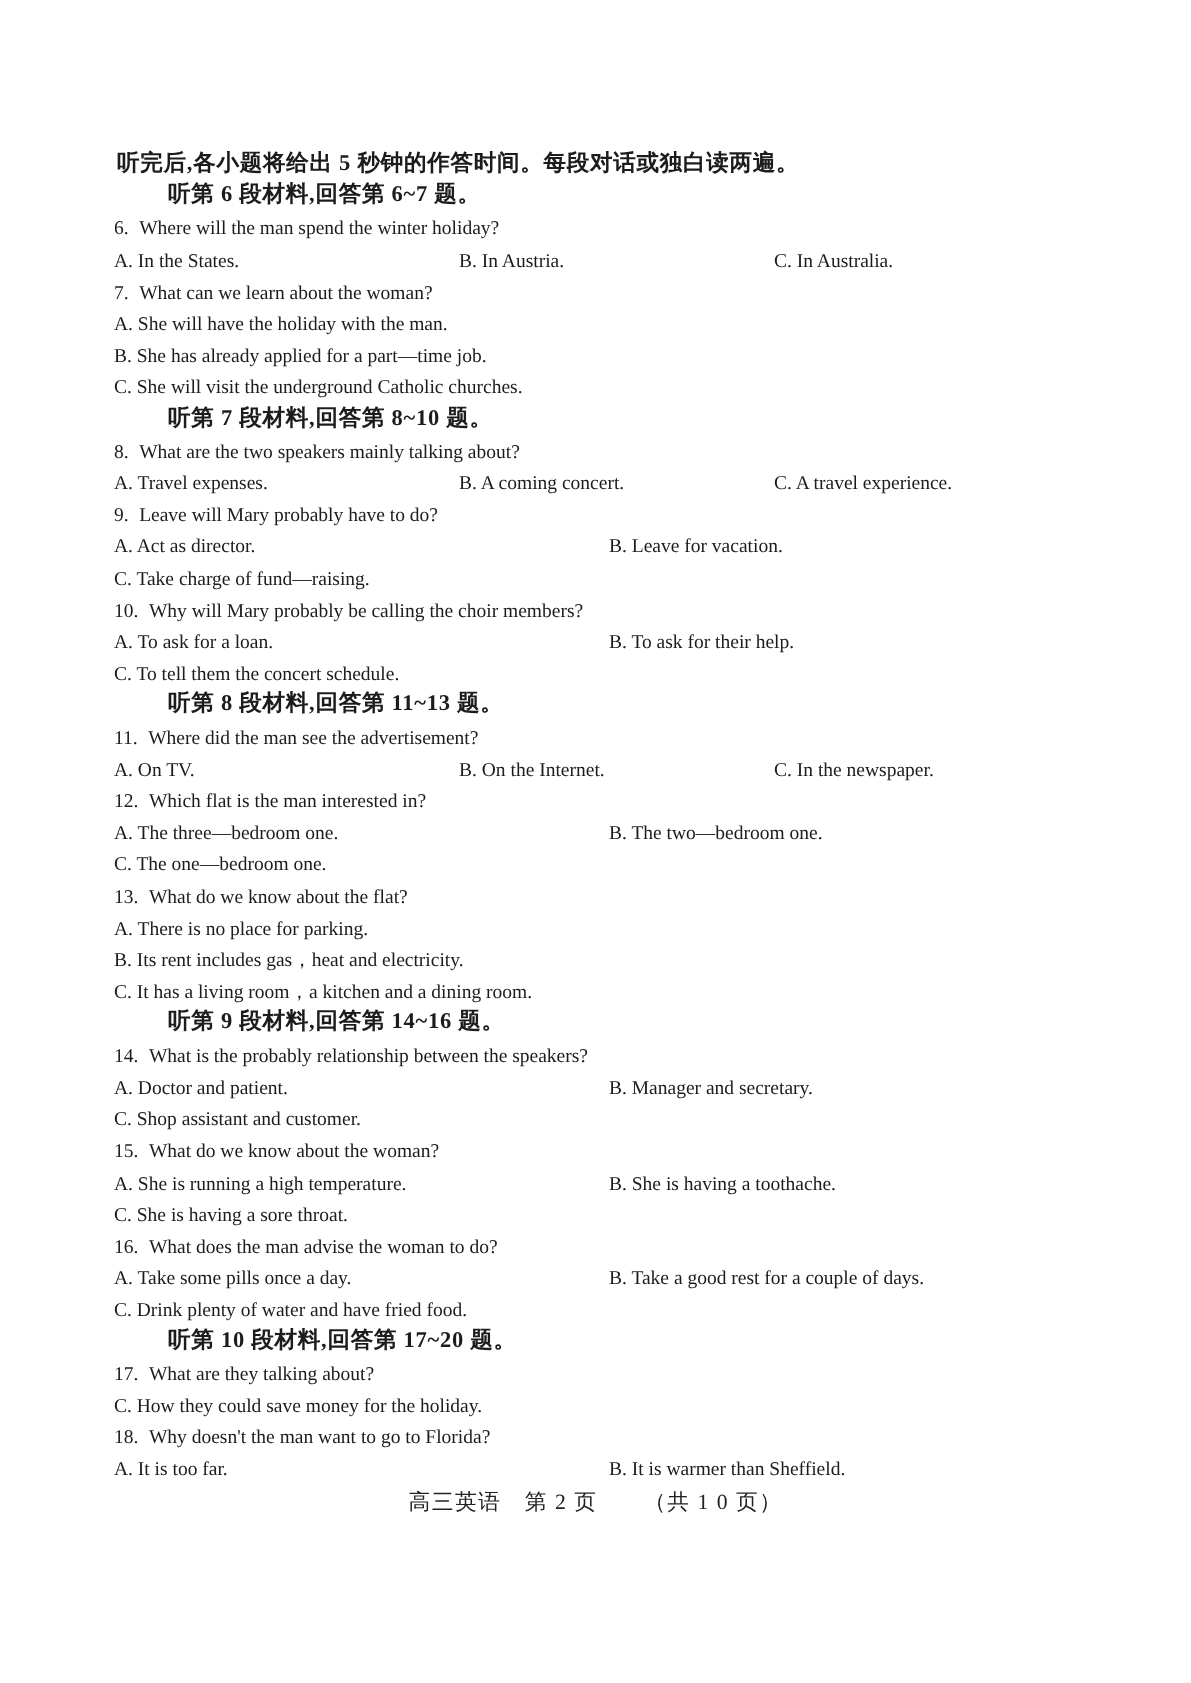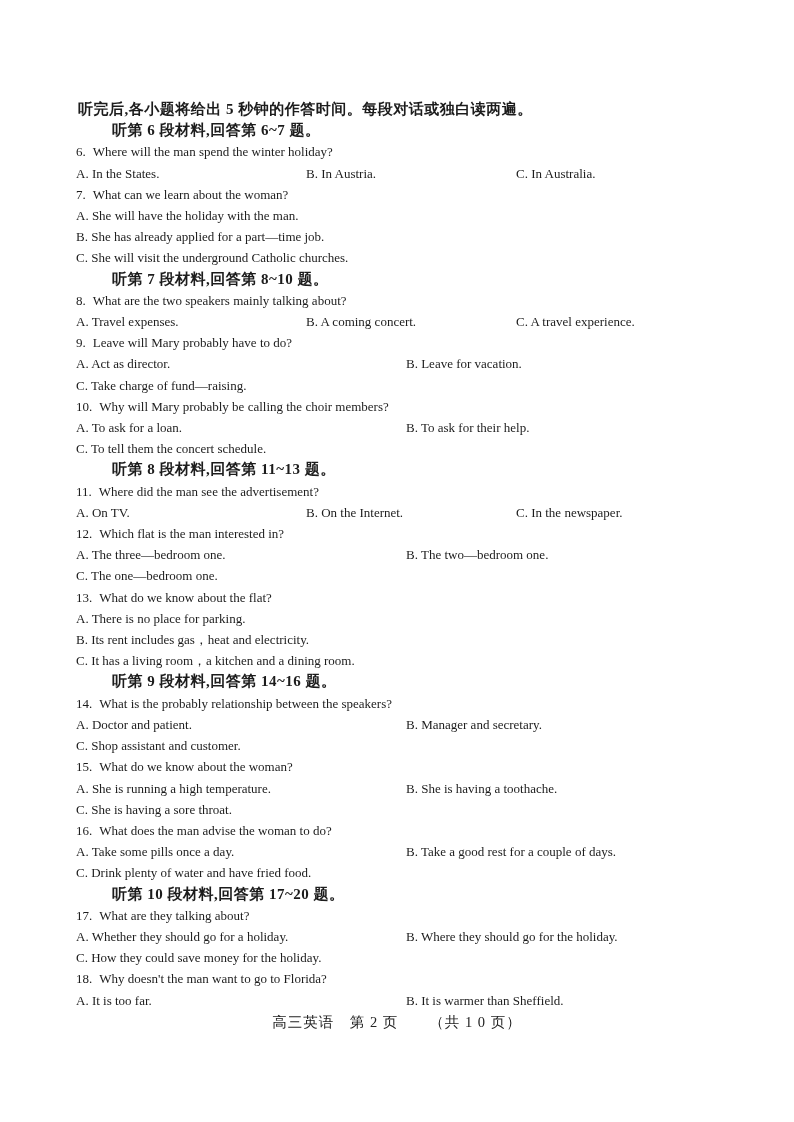--- a/index.html
+++ b/index.html
@@ -100,19 +100,18 @@
       <div class="line options2"><span class="opt">A. Doctor and patient.</span><span class="opt">B. Manager and secretary.</span></div>
       <div class="line option"><span class="opt">C. Shop assistant and customer.</span></div>
       <div class="line question"><span class="qnum">15.</span><span class="qtext">What do we know about the woman?</span></div>
       <div class="line options2"><span class="opt">A. She is running a high temperature.</span><span class="opt">B. She is having a toothache.</span></div>
       <div class="line option"><span class="opt">C. She is having a sore throat.</span></div>
       <div class="line question"><span class="qnum">16.</span><span class="qtext">What does the man advise the woman to do?</span></div>
       <div class="line options2"><span class="opt">A. Take some pills once a day.</span><span class="opt">B. Take a good rest for a couple of days.</span></div>
       <div class="line option"><span class="opt">C. Drink plenty of water and have fried food.</span></div>
       <div class="line cn-section">听第 10 段材料,回答第 17~20 题。</div>
       <div class="line question"><span class="qnum">17.</span><span class="qtext">What are they talking about?</span></div>
-      <div class="line options2"><span class="opt">A. Whether they should go for a holiday.</span><span class="opt">B. Where they should go for the holiday.</span></div>
       <div class="line option"><span class="opt">C. How they could save money for the holiday.</span></div>
       <div class="line question"><span class="qnum">18.</span><span class="qtext">Why doesn't the man want to go to Florida?</span></div>
       <div class="line options2"><span class="opt">A. It is too far.</span><span class="opt">B. It is warmer than Sheffield.</span></div>
     </div>
   <div class="footer">高三英语　第 2 页　　（共 1 0 页）</div>
 </div>
 
 </body></html>

